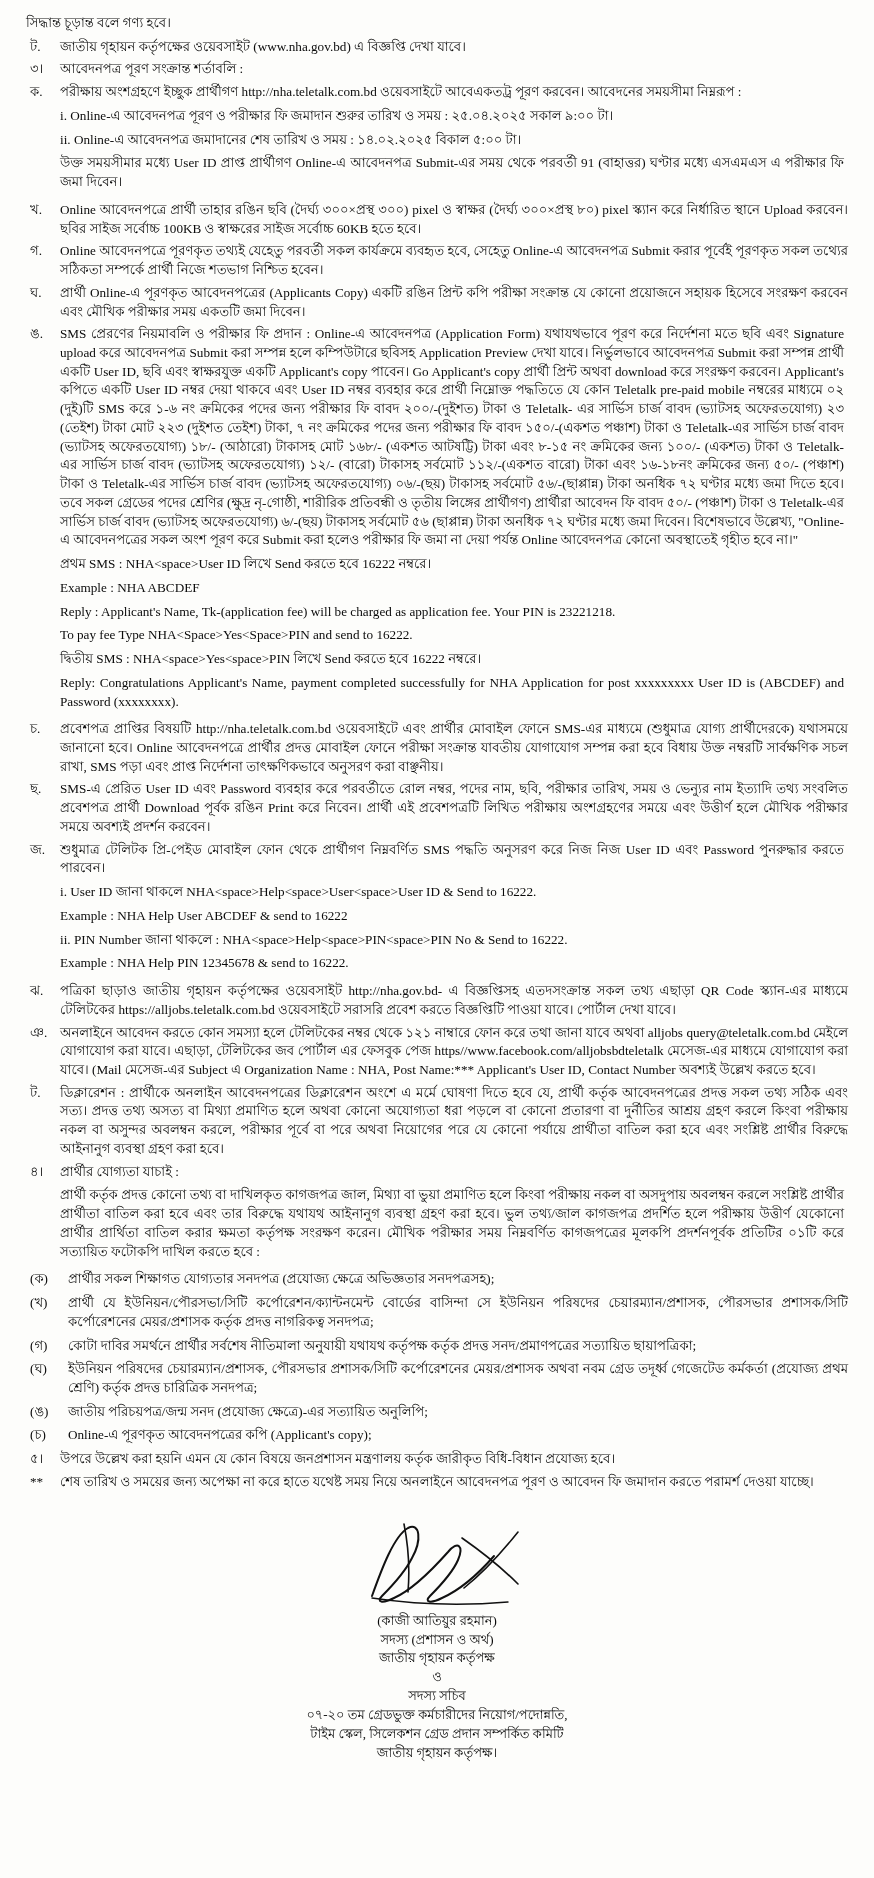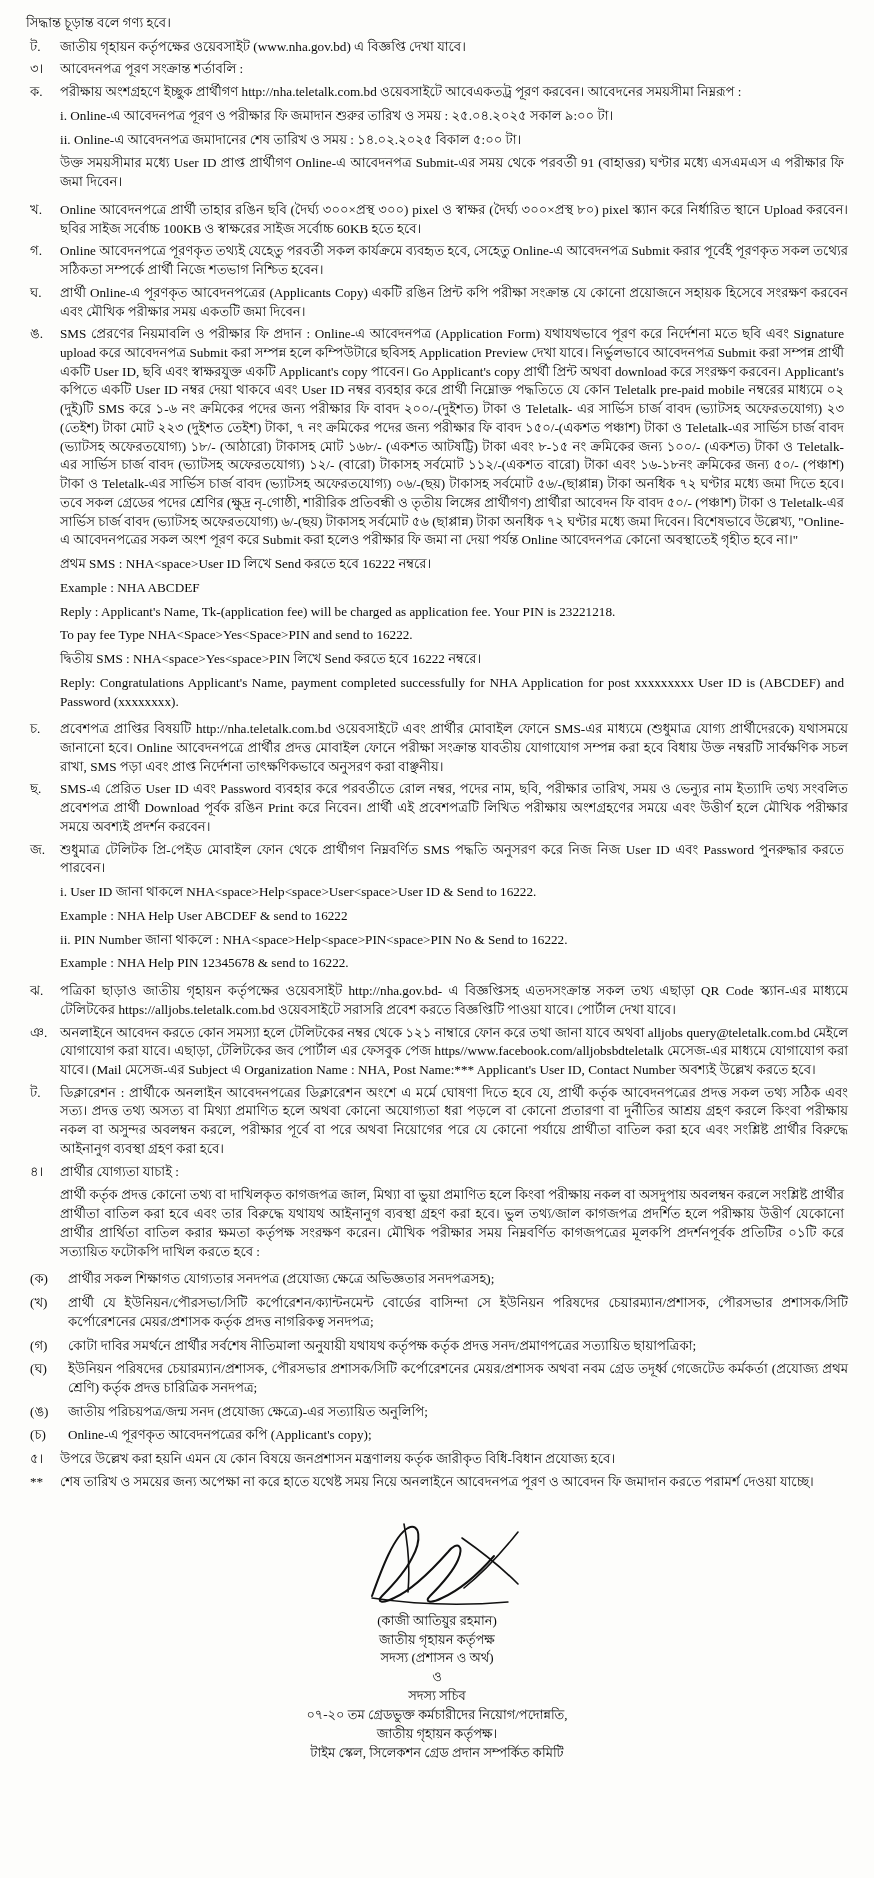--- a/index.html
+++ b/index.html
@@ -201,23 +201,23 @@
       <div class="sig-draw">
         <svg width="250" height="92" viewBox="0 0 250 92" fill="none" xmlns="http://www.w3.org/2000/svg" aria-hidden="true">
           <path d="M60 78 C70 50, 82 18, 96 10 C108 4, 110 22, 100 40 C92 56, 78 70, 70 78 C64 84, 70 86, 82 80 C100 72, 120 52, 136 34 C146 22, 152 28, 146 42 C140 56, 126 70, 118 78 C112 84, 118 86, 130 80 C148 72, 168 54, 182 38" stroke="#111" stroke-width="2" stroke-linecap="round" fill="none"></path>
           <path d="M92 6 C96 26, 98 50, 96 74" stroke="#111" stroke-width="1.6" stroke-linecap="round" fill="none"></path>
           <path d="M150 20 C170 34, 190 50, 206 66" stroke="#111" stroke-width="1.6" stroke-linecap="round" fill="none"></path>
           <path d="M206 14 C190 34, 172 54, 152 70" stroke="#111" stroke-width="1.6" stroke-linecap="round" fill="none"></path>
           <path d="M60 80 C100 86, 150 88, 196 84" stroke="#111" stroke-width="1.4" stroke-linecap="round" fill="none"></path>
         </svg>
       </div>
       <div class="sig-name">(কাজী আতিয়ুর রহমান)</div>
+      <div>সদস্য (প্রশাসন ও অর্থ)</div>
       <div>জাতীয় গৃহায়ন কর্তৃপক্ষ</div>
-      <div>সদস্য (প্রশাসন ও অর্থ)</div>
       <div>ও</div>
       <div>সদস্য সচিব</div>
       <div>০৭-২০ তম গ্রেডভুক্ত কর্মচারীদের নিয়োগ/পদোন্নতি,</div>
+      <div>টাইম স্কেল, সিলেকশন গ্রেড প্রদান সম্পর্কিত কমিটি</div>
       <div>জাতীয় গৃহায়ন কর্তৃপক্ষ।</div>
-      <div>টাইম স্কেল, সিলেকশন গ্রেড প্রদান সম্পর্কিত কমিটি</div>
     </div>
 
   </div>
 </div>
 
 </body></html>

